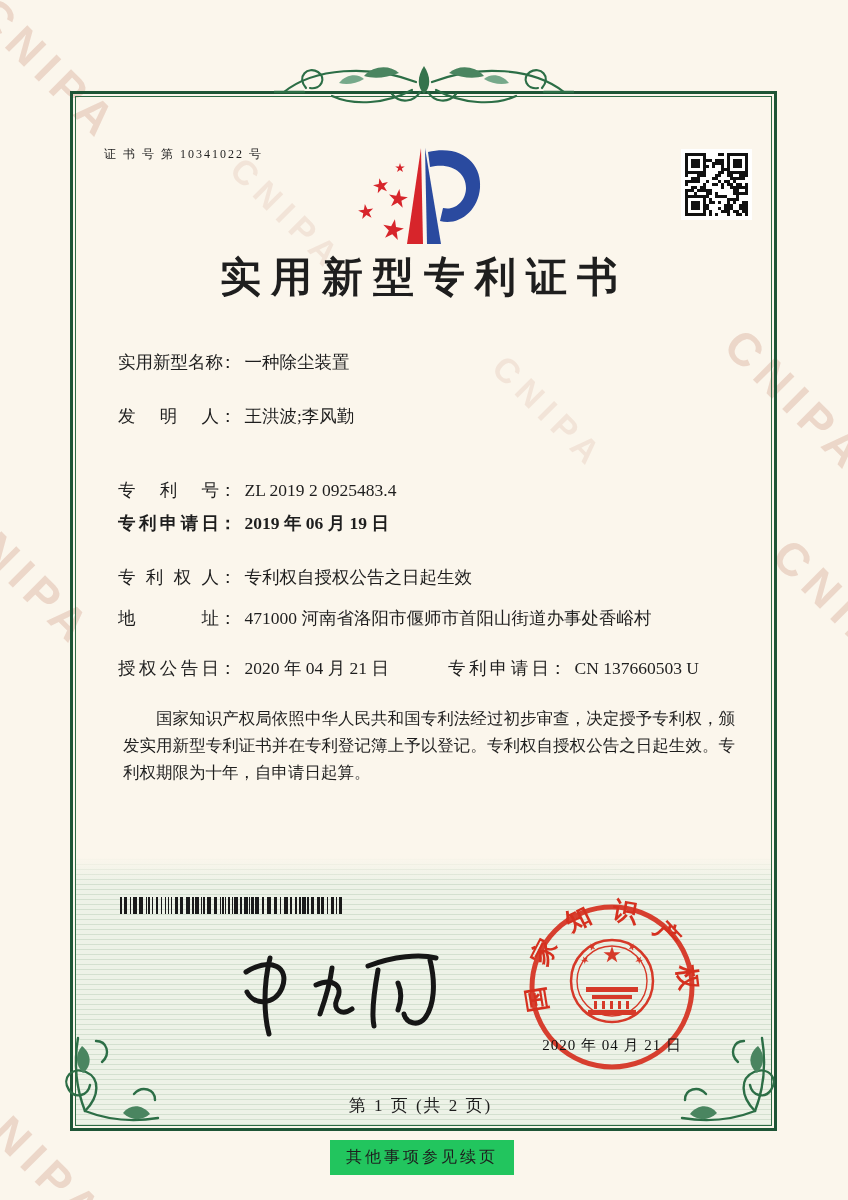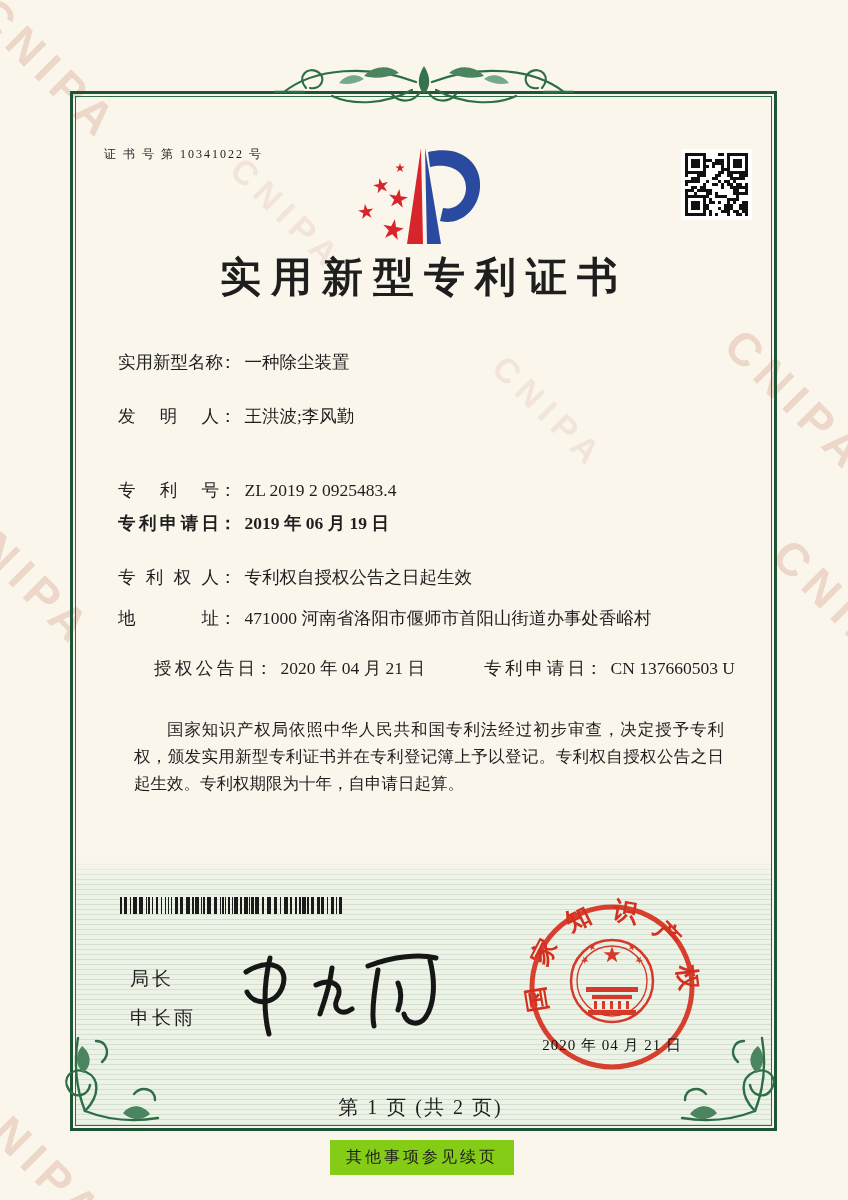--- a/index.html
+++ b/index.html
@@ -47,36 +47,36 @@
   .title{position:absolute;left:0;top:250px;width:848px;text-align:center;
     font-size:41px;font-weight:bold;letter-spacing:10px;}
   
   .fields{position:absolute;left:118px;top:352px;width:626px;font-size:17.5px;line-height:21px;}
   .row{position:absolute;left:0;white-space:nowrap;}
   .r0{top:0;}   .r1{top:54px;} .r2{top:108px;margin-top:20px;} .r3{top:161px;font-weight:bold;}
   .r4{top:215px;} .r5{top:256px;} .r6{top:306px;}
   .lbl{display:inline-block;width:101px;text-align:justify;text-align-last:justify;vertical-align:top;}
   .colon{display:inline-block;margin-right:8px;}
   .grant-no{position:absolute;left:330px;top:0;white-space:nowrap;}
-  .row-rel{position:relative;margin-left:36px;}
+  .row-rel{position:relative;}
   
   .paras{position:absolute;left:118px;top:700px;width:622px;
     font-size:16.5px;line-height:27px;text-align:justify;}
-  .paras p{margin:16px;text-indent:2em;}
+  .paras p{margin:5px;text-indent:2em;}
   
   .barcode{position:absolute;left:120px;top:897px;}
   .officer{position:absolute;left:130px;top:966px;font-size:19px;letter-spacing:3px;}
   .officer div{margin-bottom:13px;}
   .signature{position:absolute;left:228px;top:938px;}
   
   .seal{position:absolute;left:522px;top:897px;}
   
   .page-num{position:absolute;left:70px;top:1094px;width:701px;text-align:center;
-    font-size:20px;letter-spacing:2px;}
-  .cont-note{position:absolute;left:330px;top:1140px;background:#84cc16;
+    font-size:17px;letter-spacing:2px;}
+  .cont-note{position:absolute;left:330px;top:1140px;background:#22c55e;
     padding:7px 16px;font-size:16px;letter-spacing:3px;white-space:nowrap;}
 </style>
 </head>
 <body>
 
 <div class="page">
 
   <div class="wm wm1">CNIPA</div>
   <div class="wm wm2">CNIPA</div>
   <div class="wm wm3">CNIPA</div>
@@ -381,24 +381,20 @@
       <rect x="187" y="0" width="2" height="17" fill="#1a1a1a"></rect>
       <rect x="191" y="0" width="3" height="17" fill="#1a1a1a"></rect>
       <rect x="197" y="0" width="3" height="17" fill="#1a1a1a"></rect>
       <rect x="201" y="0" width="3" height="17" fill="#1a1a1a"></rect>
       <rect x="207" y="0" width="1" height="17" fill="#1a1a1a"></rect>
       <rect x="211" y="0" width="3" height="17" fill="#1a1a1a"></rect>
       <rect x="216" y="0" width="1" height="17" fill="#1a1a1a"></rect>
       <rect x="219" y="0" width="3" height="17" fill="#1a1a1a"></rect>
     </svg>
 
-  <div class="officer">
-    <div>局长</div>
-    <div>申长雨</div>
-  </div>
 
   <svg class="signature" width="215" height="100" viewBox="0 0 215 100">
     <g stroke="#161616" stroke-width="5" fill="none" stroke-linecap="round" stroke-linejoin="round">
       <path d="M42,20 C35,48 36,78 41,96"></path>
       <path d="M18,34 C44,18 62,30 54,50 C47,67 26,68 19,54"></path>
       <path d="M104,30 C102,46 97,62 92,76"></path>
       <path d="M88,47 C104,40 116,47 109,61 C104,72 114,78 124,71"></path>
       <path d="M140,28 C166,18 192,16 208,20"></path>
       <path d="M150,32 C146,54 143,74 146,88"></path>
       <path d="M202,22 C208,46 206,68 197,80 C190,89 178,85 176,76"></path>

